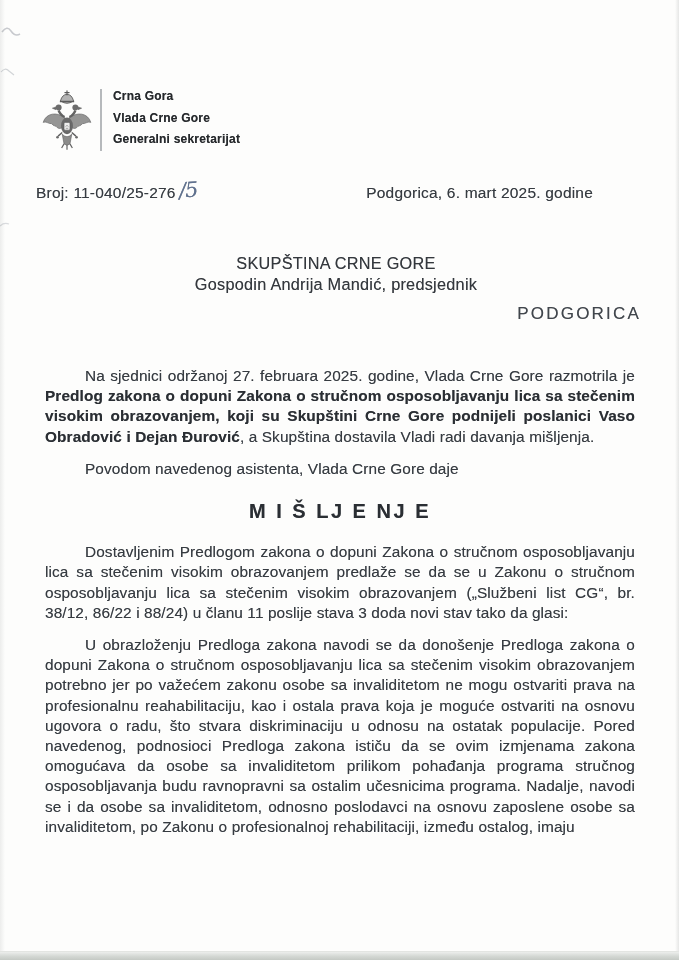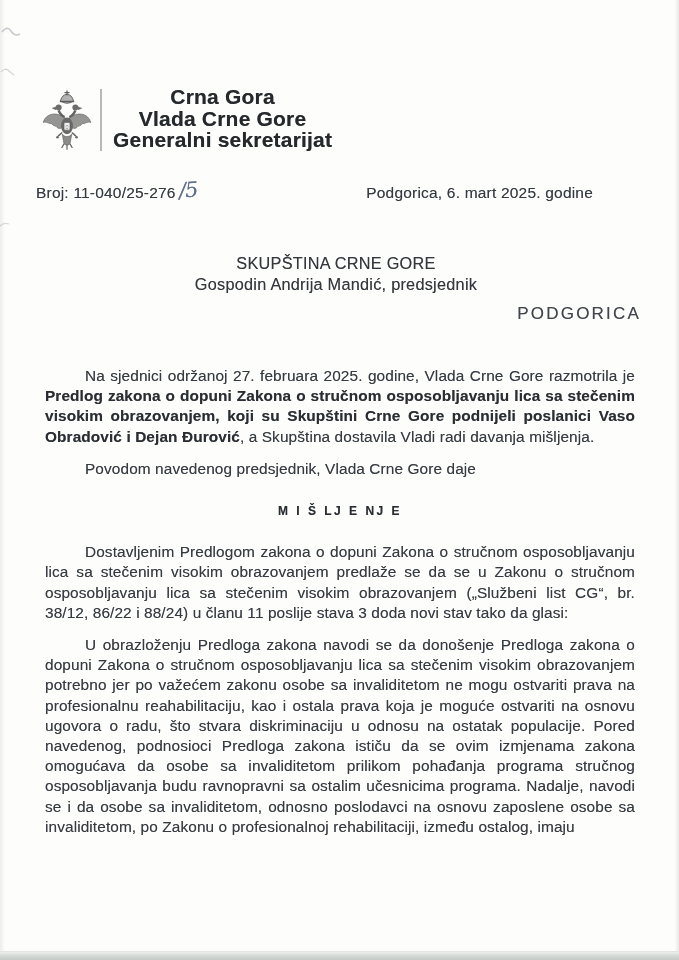--- a/index.html
+++ b/index.html
@@ -17,22 +17,22 @@
   .scan-right-edge{position:absolute;right:0;top:0;bottom:0;width:4px;
     background:linear-gradient(to left, rgba(90,95,95,0.14), rgba(90,95,95,0));pointer-events:none;}
   .scan-bottom-edge{position:absolute;left:0;right:0;bottom:0;height:8px;
     background:linear-gradient(to bottom,#eceeec 0%, #d3d7d3 55%, #c4c9c4 100%);
     border-top:1px solid #e3e5e2;pointer-events:none;}
   .scribbles{position:absolute;left:0;top:20px;}
   
   .header{position:absolute;left:40px;top:86px;display:flex;align-items:flex-start;}
   .coat{width:54px;height:62px;margin-top:3px;filter:blur(0.3px);opacity:.92;}
   .head-divider{width:2px;height:62px;background:#a9adb0;margin:3px 11px 0 6px;opacity:.85;}
-  .head-lines{font-weight:700;font-size:21px;line-height:21.5px;color:#26292c;
-    letter-spacing:.2px;text-shadow:0 0 .5px rgba(40,44,48,.6);text-align:center;}
+  .head-lines{font-weight:700;font-size:12px;line-height:21.5px;color:#26292c;
+    letter-spacing:.2px;text-shadow:0 0 .5px rgba(40,44,48,.6);}
   
   .ref-row{position:absolute;left:36px;right:34px;top:179px;display:flex;
     justify-content:space-between;align-items:flex-start;font-size:15.5px;}
   .ref-number{letter-spacing:.2px;text-shadow:0 0 .4px rgba(54,59,65,.5);}
   .hand{font-family:"DejaVu Serif", serif;font-style:italic;font-weight:400;
     font-size:21px;color:#5f7190;display:inline-block;transform:rotate(-4deg);
     position:relative;top:-1px;margin-left:3px;letter-spacing:-1px;}
   .ref-date{margin-right:52px;margin-top:5px;letter-spacing:.2px;
     text-shadow:0 0 .4px rgba(54,59,65,.5);}
   
@@ -40,21 +40,21 @@
     padding-right:34px;box-sizing:border-box;font-size:16.3px;line-height:21px;
     letter-spacing:.25px;text-shadow:0 0 .4px rgba(54,59,65,.55);color:#34383d;}
   .podgorica{position:absolute;right:38px;top:304px;font-size:17px;
     letter-spacing:2.2px;color:#41464c;text-shadow:0 0 .4px rgba(54,59,65,.5);}
   
   .doc-body{position:absolute;left:33px;top:354px;width:614px;
     font-size:15.4px;line-height:20.2px;letter-spacing:.1px;
     text-shadow:0 0 .45px rgba(54,59,65,.5);}
   .doc-body p{margin:12px;text-indent:40px;text-align:justify;}
   .bold-run{font-weight:700;color:#2a2e33;}
-  .mislj{text-align:center;font-weight:700;font-size:12px;color:#2a2e33;
+  .mislj{text-align:center;font-weight:700;font-size:20px;color:#2a2e33;
     letter-spacing:2.5px;margin:22px 0 21px 0;}
 </style>
 </head>
 <body>
 
 <div class="page">
 
   <svg class="scribbles" width="24" height="230" aria-hidden="true">
     <path d="M2 12 q5 -7 9 -1 t9 3" stroke="#b0b4ba" fill="none" stroke-width="1.5" opacity="0.7"></path>
     <path d="M1 52 q4 -5 8 -1 l5 4" stroke="#b6bac0" fill="none" stroke-width="1.2" opacity="0.6"></path>
@@ -98,21 +98,21 @@
   </div>
 
   <div class="addressee">
     <div>SKUPŠTINA CRNE GORE</div>
     <div>Gospodin Andrija Mandić, predsjednik</div>
   </div>
   <div class="podgorica">PODGORICA</div>
 
   <div class="doc-body">
     <p><span>Na sjednici održanoj 27. februara 2025. godine, Vlada Crne Gore razmotrila je </span><span class="bold-run">Predlog zakona o dopuni Zakona o stručnom osposobljavanju lica sa stečenim visokim obrazovanjem, koji su Skupštini Crne Gore podnijeli poslanici Vaso Obradović i Dejan Đurović</span><span>, a Skupština dostavila Vladi radi davanja mišljenja.</span></p>
-    <p>Povodom navedenog predsjednik, Vlada Crne Gore daje</p>
+    <p>Povodom navedenog asistenta, Vlada Crne Gore daje</p>
     <div class="mislj">M I Š LJ E NJ E</div>
     <p>Dostavljenim Predlogom zakona o dopuni Zakona o stručnom osposobljavanju lica sa stečenim visokim obrazovanjem predlaže se da se u Zakonu o stručnom osposobljavanju lica sa stečenim visokim obrazovanjem („Službeni list CG“, br. 38/12, 86/22 i 88/24) u članu 11 poslije stava 3 doda novi stav tako da glasi:</p>
     <p>U obrazloženju Predloga zakona navodi se da donošenje Predloga zakona o dopuni Zakona o stručnom osposobljavanju lica sa stečenim visokim obrazovanjem potrebno jer po važećem zakonu osobe sa invaliditetom ne mogu ostvariti prava na profesionalnu reahabilitaciju, kao i ostala prava koja je moguće ostvariti na osnovu ugovora o radu, što stvara diskriminaciju u odnosu na ostatak populacije. Pored navedenog, podnosioci Predloga zakona ističu da se ovim izmjenama zakona omogućava da osobe sa invaliditetom prilikom pohađanja programa stručnog osposobljavanja budu ravnopravni sa ostalim učesnicima programa. Nadalje, navodi se i da osobe sa invaliditetom, odnosno poslodavci na osnovu zaposlene osobe sa invaliditetom, po Zakonu o profesionalnoj rehabilitaciji, između ostalog, imaju</p>
   </div>
 
   <div class="scan-left-edge"></div>
   <div class="scan-right-edge"></div>
   <div class="scan-bottom-edge"></div>
 
 </div>

